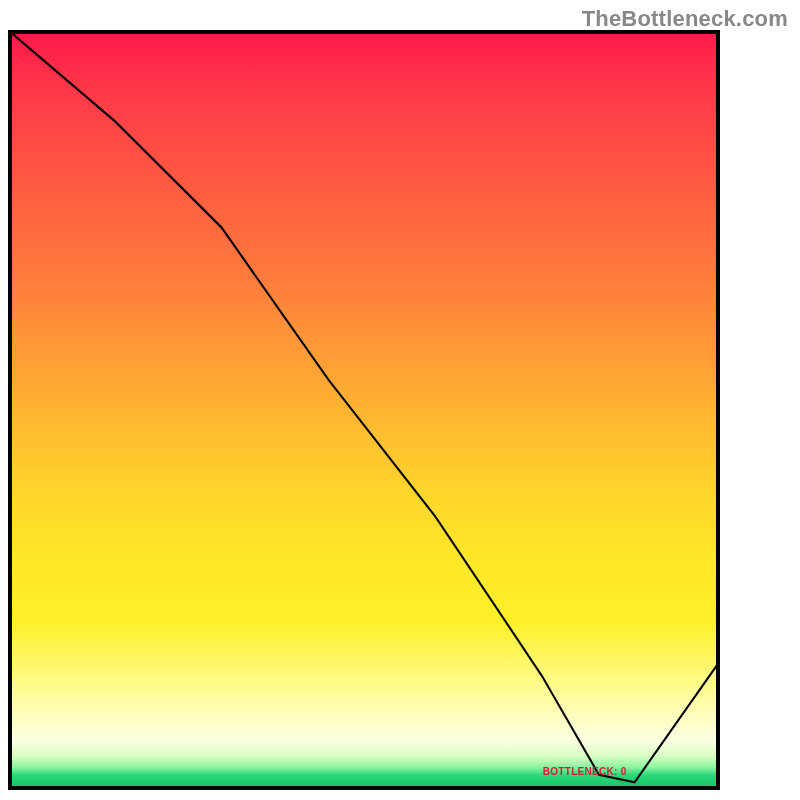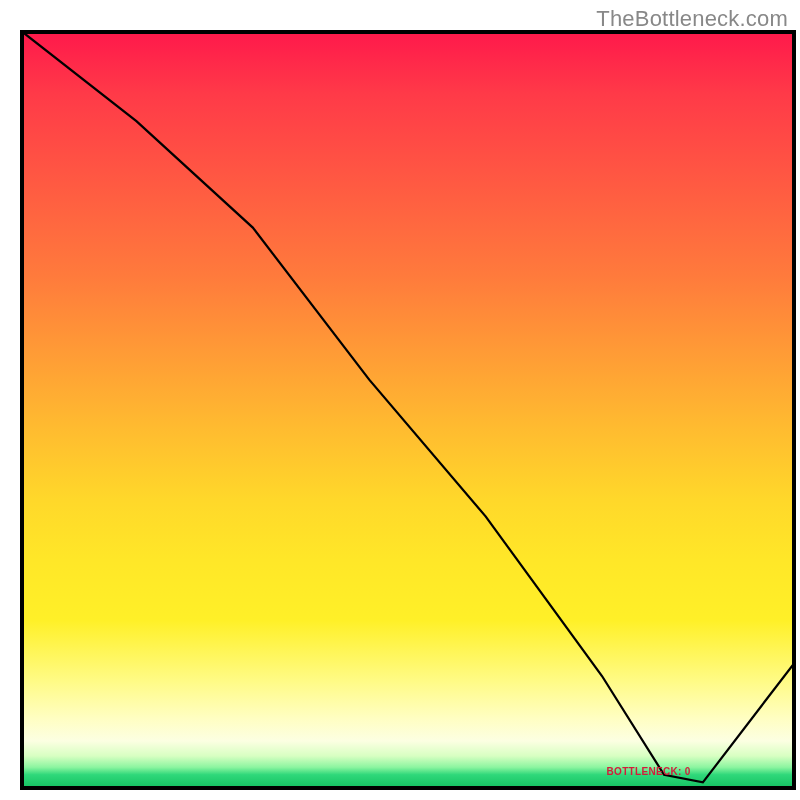--- a/index.html
+++ b/index.html
@@ -14,29 +14,29 @@
   .wrap {
     position: relative;
     width: 800px;
     height: 800px;
   }
   .watermark {
     position: absolute;
     top: 6px;
     right: 12px;
     font-size: 22px;
-    font-weight: 400;
+    font-weight: 700;
     color: #888;
     letter-spacing: 0.2px;
   }
   .plot {
     position: absolute;
     top: 30px;
-    left: 20px;
-    width: 776px;
+    left: 8px;
+    width: 712px;
     height: 760px;
     box-sizing: border-box;
   }
   .plot-border {
     position: absolute;
     inset: 0;
     border: 4px solid #000;
     box-sizing: border-box;
     pointer-events: none;
   }

